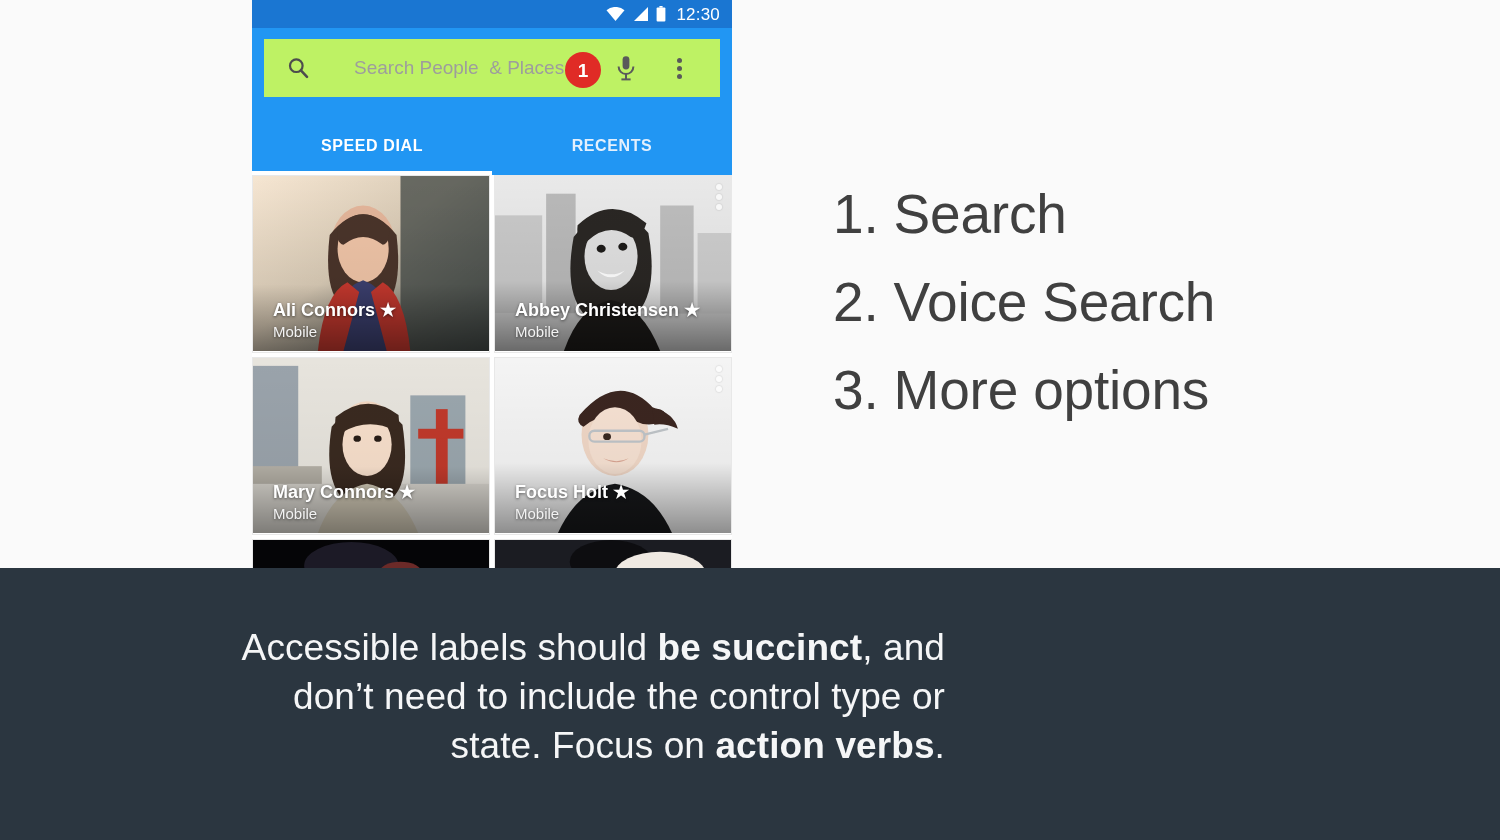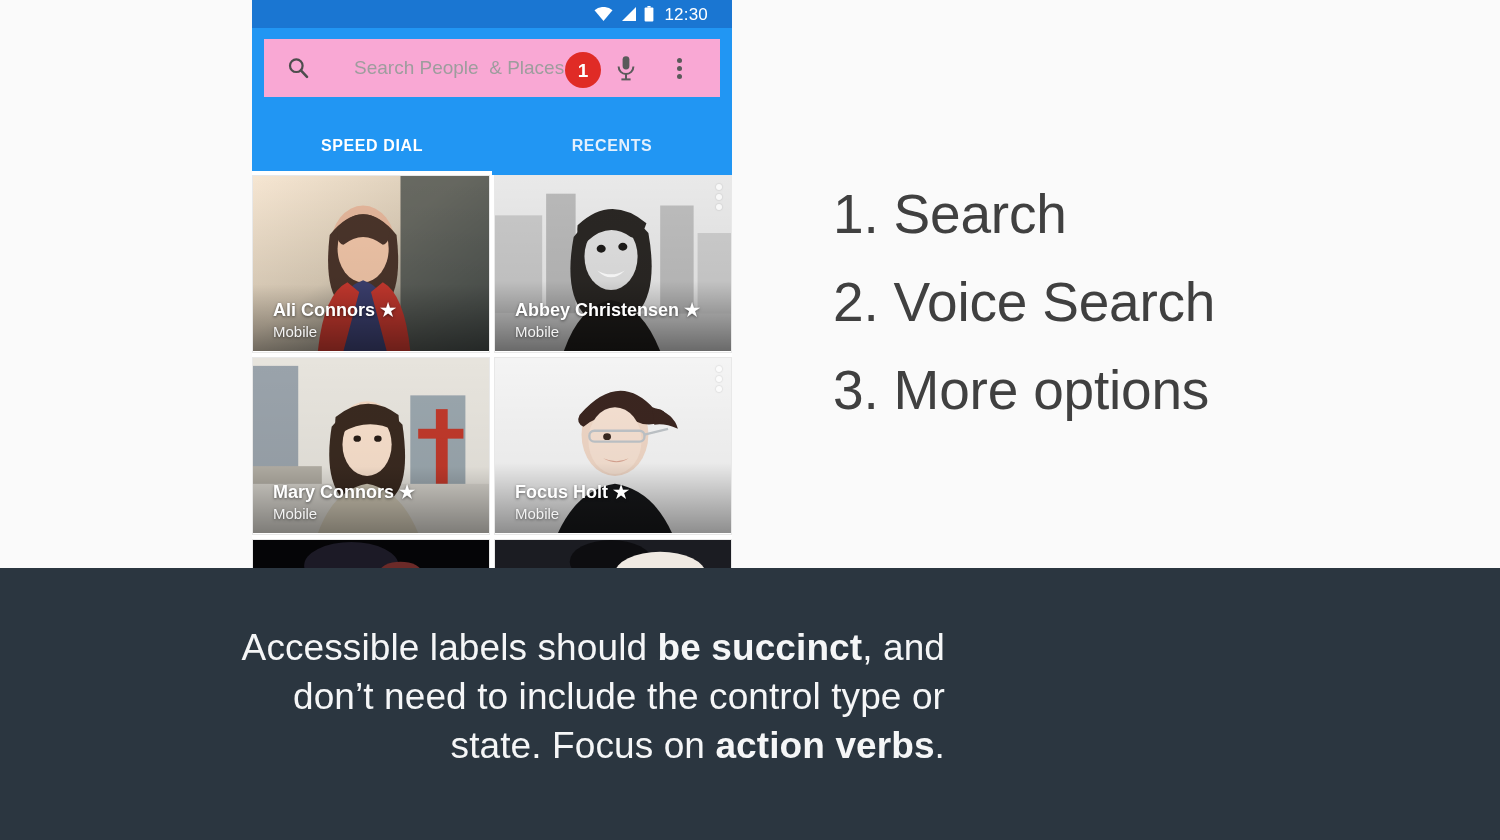--- a/index.html
+++ b/index.html
@@ -27,21 +27,21 @@
     background: #ffffff;
   }
 
   
   #status-bar {
     height: 28px;
     background: #1a76d2;
     display: flex;
     align-items: center;
     justify-content: flex-end;
-    padding-right: 24px;
+    padding-right: 12px;
     gap: 7px;
   }
   .status-icon { display: block; }
   #status-time {
     color: #ffffff;
     font-size: 17px;
     font-weight: 400;
     letter-spacing: .2px;
     margin-left: 3px;
     line-height: 1;
@@ -54,21 +54,21 @@
     position: relative;
   }
 
   
   #search-field {
     position: absolute;
     left: 12px;
     top: 11px;
     right: 12px;
     height: 58px;
-    background: #f9a8d4;
+    background: #bef264;
     display: flex;
     align-items: center;
     padding: 0 12px 0 22px;
   }
   #search-icon { flex: 0 0 auto; margin-right: 6px; }
   #search-input {
     flex: 1 1 auto;
     border: 0;
     outline: 0;
     background: transparent;

